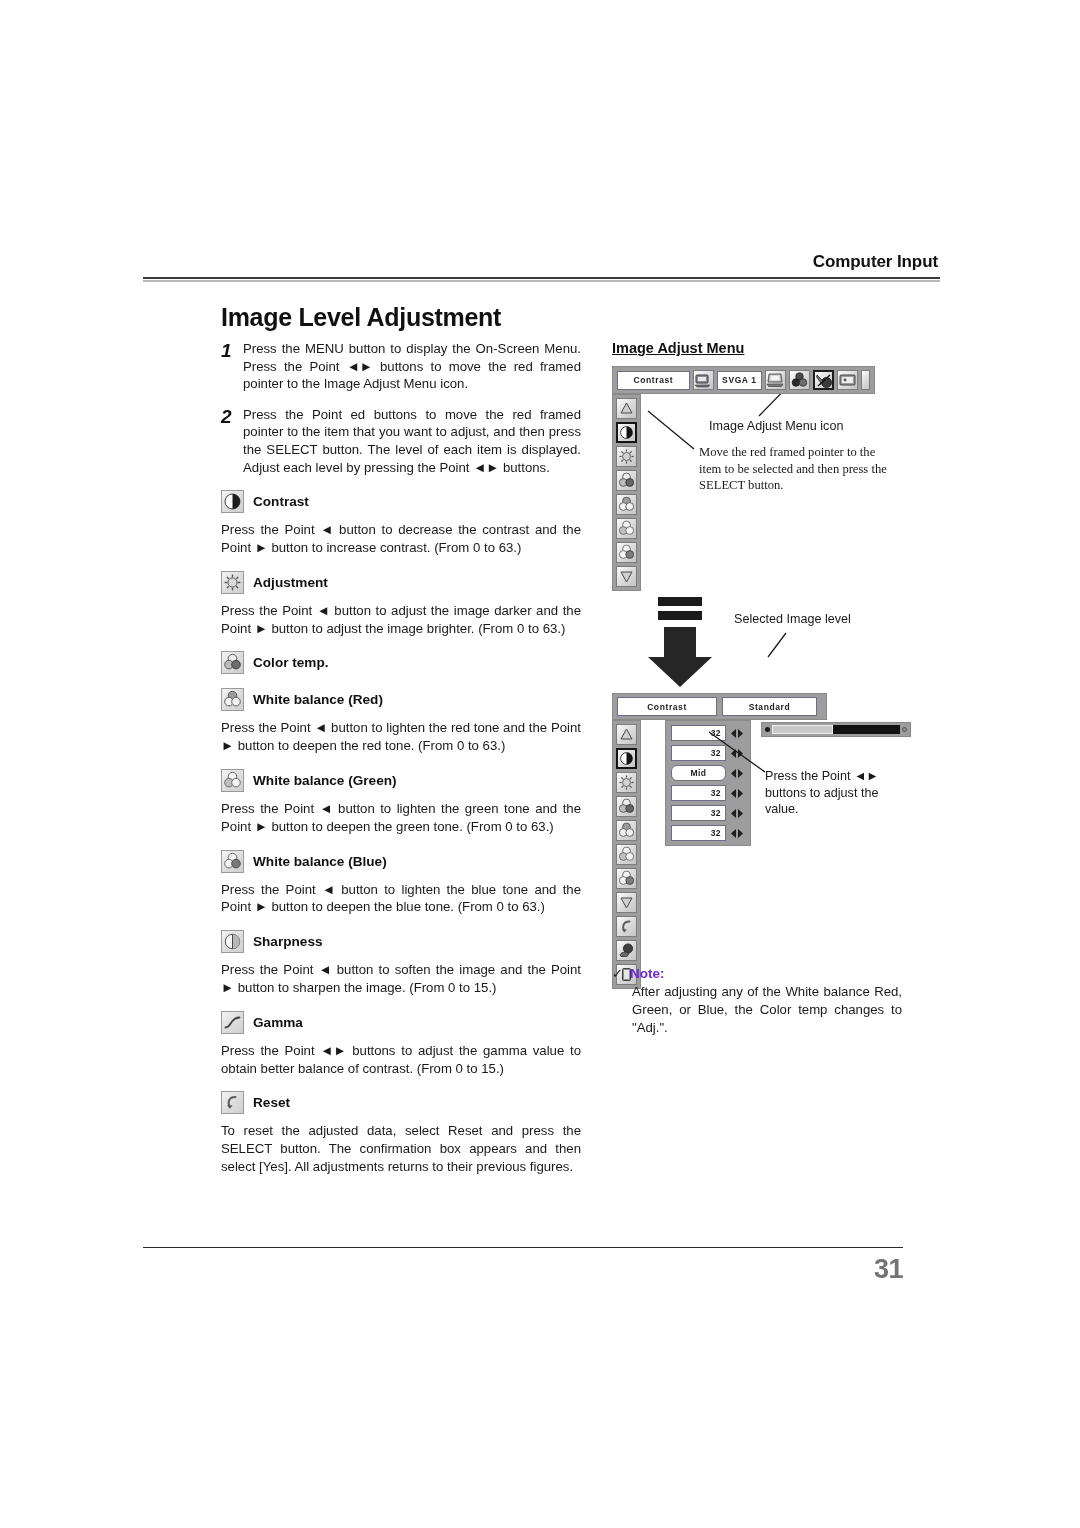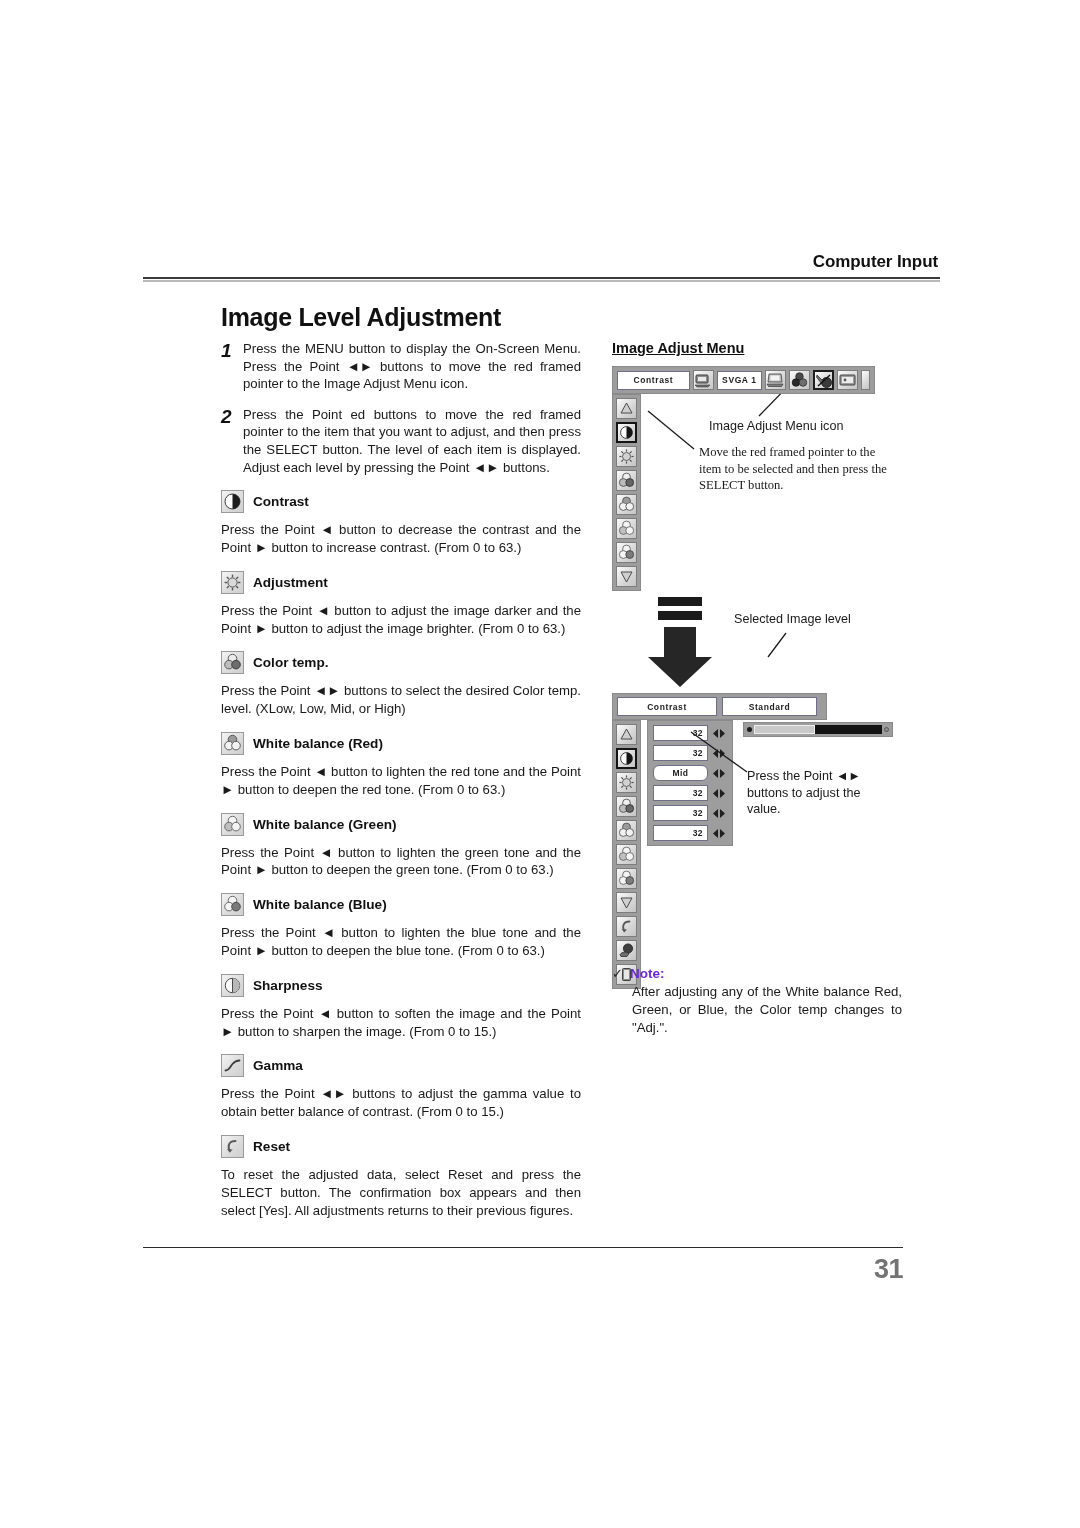--- a/index.html
+++ b/index.html
@@ -214,21 +214,20 @@
     <div class="sec-head">
       <span class="chip">
         <svg width="21" height="21" viewBox="0 0 21 21">
           <circle cx="10.5" cy="6.6" r="4.3" fill="#ededed" stroke="#5a5a5a" stroke-width="1"></circle>
           <circle cx="7" cy="12.6" r="4.3" fill="#bdbdbd" stroke="#5a5a5a" stroke-width="1"></circle>
           <circle cx="14" cy="12.6" r="4.3" fill="#6d6d6d" stroke="#3a3a3a" stroke-width="1"></circle>
         </svg>
       </span>
       <span class="sec-title">Color temp.</span>
     </div>
-    <div class="sec-body">Press the Point ◄► buttons to select the desired Color temp. level. (XLow, Low, Mid, or High)</div>
 
     <div class="sec-head">
       <span class="chip">
         <svg width="21" height="21" viewBox="0 0 21 21">
           <circle cx="10.5" cy="6.6" r="4.3" fill="#9a9a9a" stroke="#5a5a5a" stroke-width="1"></circle>
           <circle cx="7" cy="12.6" r="4.3" fill="#f2f2f2" stroke="#5a5a5a" stroke-width="1"></circle>
           <circle cx="14" cy="12.6" r="4.3" fill="#f2f2f2" stroke="#5a5a5a" stroke-width="1"></circle>
         </svg>
       </span>
       <span class="sec-title">White balance (Red)</span>
@@ -512,21 +511,21 @@
         </div>
         <div class="col-icon">
           <svg width="19" height="19" viewBox="0 0 19 19">
               <rect x="5.5" y="3.5" width="8" height="12" rx="1" fill="#8d8d8d" stroke="#333" stroke-width="0.9"></rect>
               <rect x="7" y="5" width="5" height="9" fill="#e6e6e6"></rect>
             </svg>
         </div>
       </div>
 
       <div style="position:relative; margin-left:6px;">
-        <div style="display:flex; align-items:flex-start; gap:10px;">
+        <div style="display:flex; align-items:flex-start; gap:10px;margin-left:18px;">
           <div class="val-panel">
             <div class="val-row">
               <div class="val-box">32</div>
               <span class="lr">
                 <svg width="14" height="11" viewBox="0 0 14 11">
                     <path d="M6 1 L6 10 L1 5.5 Z" fill="#1f1f1f"></path>
                     <path d="M8 1 L8 10 L13 5.5 Z" fill="#1f1f1f"></path>
                   </svg>
               </span>
             </div>

